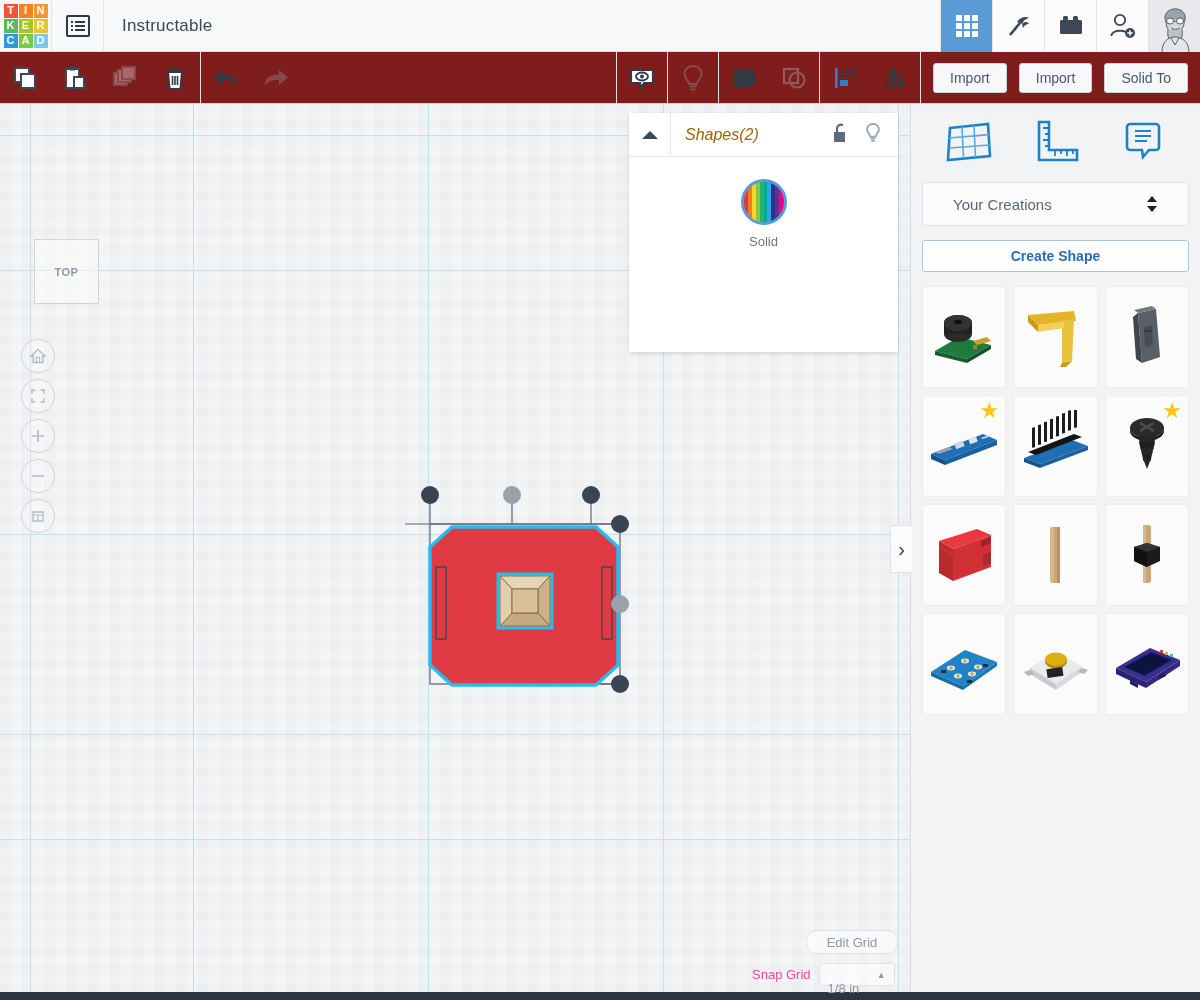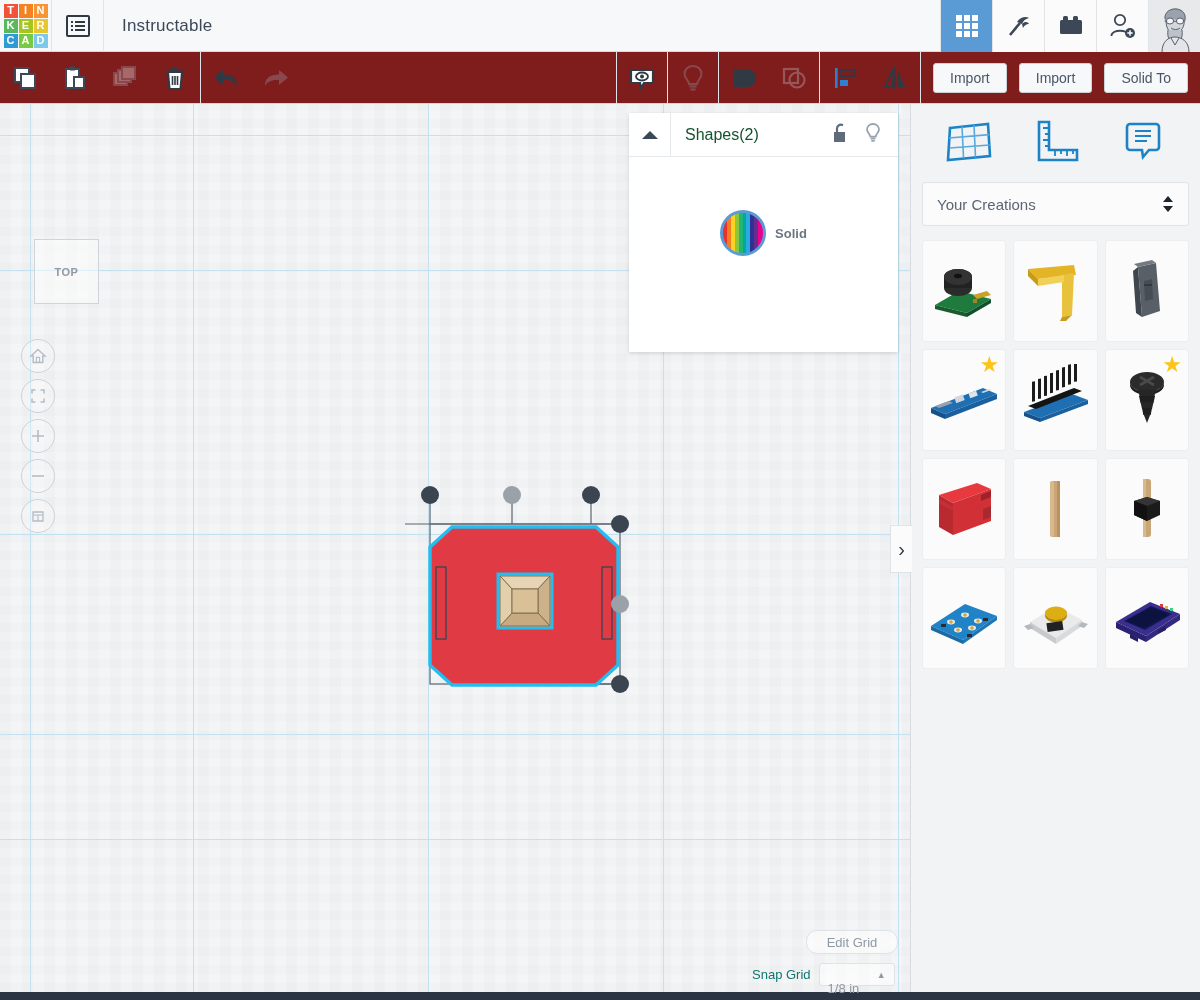--- a/index.html
+++ b/index.html
@@ -108,24 +108,24 @@
   .shape-wrap { position: absolute; left: 400px; top: 375px; width: 250px; height: 225px; }
 
   
   .shapes-panel {
     position: absolute; left: 629px; top: 113px; width: 269px; height: 239px;
     background: #ffffff; box-shadow: 0 1px 4px rgba(0,0,0,0.16);
   }
   .sp-head { height: 44px; display: flex; align-items: center; border-bottom: 1px solid #e6e9ec; }
   .sp-collapse { width: 42px; height: 44px; display: flex; align-items: center; justify-content: center;
                  border-right: 1px solid #e6e9ec; cursor: pointer; }
-  .sp-title { margin-left: 14px; font-size: 16px; color: #14532d; }
+  .sp-title { margin-left: 14px; font-size: 16px; color: #a16207; font-style: italic; }
   .sp-head-icons { margin-left: auto; display: flex; align-items: center; gap: 14px; padding-right: 16px; }
   .sp-body { height: 130px; display: flex; justify-content: center; gap: 44px; padding-top: 22px; }
-  .sp-opt { display: flex; flex-direction: row; align-items: center; gap: 9px; cursor: pointer; font-weight: bold; }
+  .sp-opt { display: flex; flex-direction: column; align-items: center; gap: 9px; cursor: pointer; }
   .swatch-solid {
     width: 46px; height: 46px; border-radius: 50%; border: 3px solid #5b9bd5;
     background: linear-gradient(90deg,
       #e8322e 0%, #e8322e 11%, #f47b20 11%, #f47b20 20%,
       #f9d423 20%, #f9d423 30%, #8cc63f 30%, #8cc63f 40%,
       #22b573 40%, #22b573 50%, #00a99d 50%, #00a99d 58%,
       #29abe2 58%, #29abe2 68%, #2e3192 68%, #2e3192 78%,
       #662d91 78%, #662d91 88%, #ec008c 88%, #ec008c 100%);
   }
   .swatch-hole {
@@ -144,21 +144,21 @@
 
   
   .rpanel {
     position: absolute; left: 910px; top: 104px; width: 290px; height: 896px;
     background: #f2f3f5; border-left: 1px solid #d8dbdf;
   }
   .rp-icons { height: 74px; display: flex; align-items: center; justify-content: space-around; padding: 0 14px; }
   .rp-icon { cursor: pointer; display: flex; align-items: center; justify-content: center; width: 62px; height: 56px;}
   .rp-select {
     margin: 4px 11px 0 11px; height: 44px; background: #fbfbfc; border: 1px solid #e0e3e7;
-    border-radius: 3px; display: flex; align-items: center; padding: 0 14px; cursor: pointer;
+    border-radius: 3px; display: flex; align-items: center; padding: 0 30px; cursor: pointer;
   }
   .rp-select-label { font-size: 15px; color: #5a6673; }
   .rp-spin { margin-left: auto; display: flex; flex-direction: column; gap: 3px; }
   .rp-create {
     margin: 14px 11px 0 11px; height: 32px; background: #ffffff;
     border: 1px solid #a8c6e6; border-radius: 3px;
     display: flex; align-items: center; justify-content: center;
     color: #2a6cb4; font-size: 14px; font-weight: bold; cursor: pointer;
   }
   .rp-grid {
@@ -183,21 +183,21 @@
   
   .edit-grid-btn {
     position: absolute; left: 806px; top: 930px; width: 92px; height: 24px;
     background: rgba(255,255,255,0.6); border: 1px solid #dfe2e6; border-radius: 11px;
     display: flex; align-items: center; justify-content: center;
     font-size: 13px; color: #8e99a4; cursor: pointer; z-index: 4;
   }
   .snap-row {
     position: absolute; left: 752px; top: 963px; display: flex; align-items: center; gap: 8px; z-index: 4;
   }
-  .snap-label { font-size: 13px; color: #0f766e; }
+  .snap-label { font-size: 13px; color: #ec4899; }
   .snap-select {
     width: 76px; height: 23px; background: rgba(255,255,255,0.6);
     border: 1px solid #dfe2e6; border-radius: 3px;
     display: flex; align-items: center; padding: 0 8px; cursor: pointer;
   }
   .snap-value { font-size: 13px; color: #8e99a4; margin-top: 28px; }
   .snap-caret { margin-left: auto; font-size: 9px; color: #8e99a4; }
   .bottom-strip {
     position: absolute; left: 0; top: 992px; width: 1200px; height: 8px; background: #2b3442;
   }
@@ -561,20 +561,21 @@
     <div class="rp-select">
       <span class="rp-select-label">Your Creations</span>
       <span class="rp-spin">
         <svg width="12" height="18" viewBox="0 0 12 18">
           <path d="M6 1 L11 7 H1 Z" fill="#1d242c"></path>
           <path d="M6 17 L11 11 H1 Z" fill="#1d242c"></path>
         </svg>
       </span>
     </div>
 
+    <div class="rp-create">Create Shape</div>
 
     <div class="rp-grid" id="shape-grid">
         <div class="rp-cell" title="Buzzer Module">
           <svg width="78" height="72" viewBox="0 0 78 72">
       <path d="M10 50 L34 36 L66 44 L42 58 Z" fill="#1f7a3d"></path>
       <path d="M10 50 L10 54 L42 62 L42 58 Z" fill="#165c2d"></path>
       <path d="M42 58 L42 62 L66 48 L66 44 Z" fill="#11502a"></path>
       <ellipse cx="33" cy="33" rx="14" ry="8" fill="#2b2b2b"></ellipse>
       <path d="M19 33 v-11 a14 8 0 0 1 28 0 v11" fill="#222"></path>
       <ellipse cx="33" cy="22" rx="14" ry="8" fill="#333"></ellipse>

